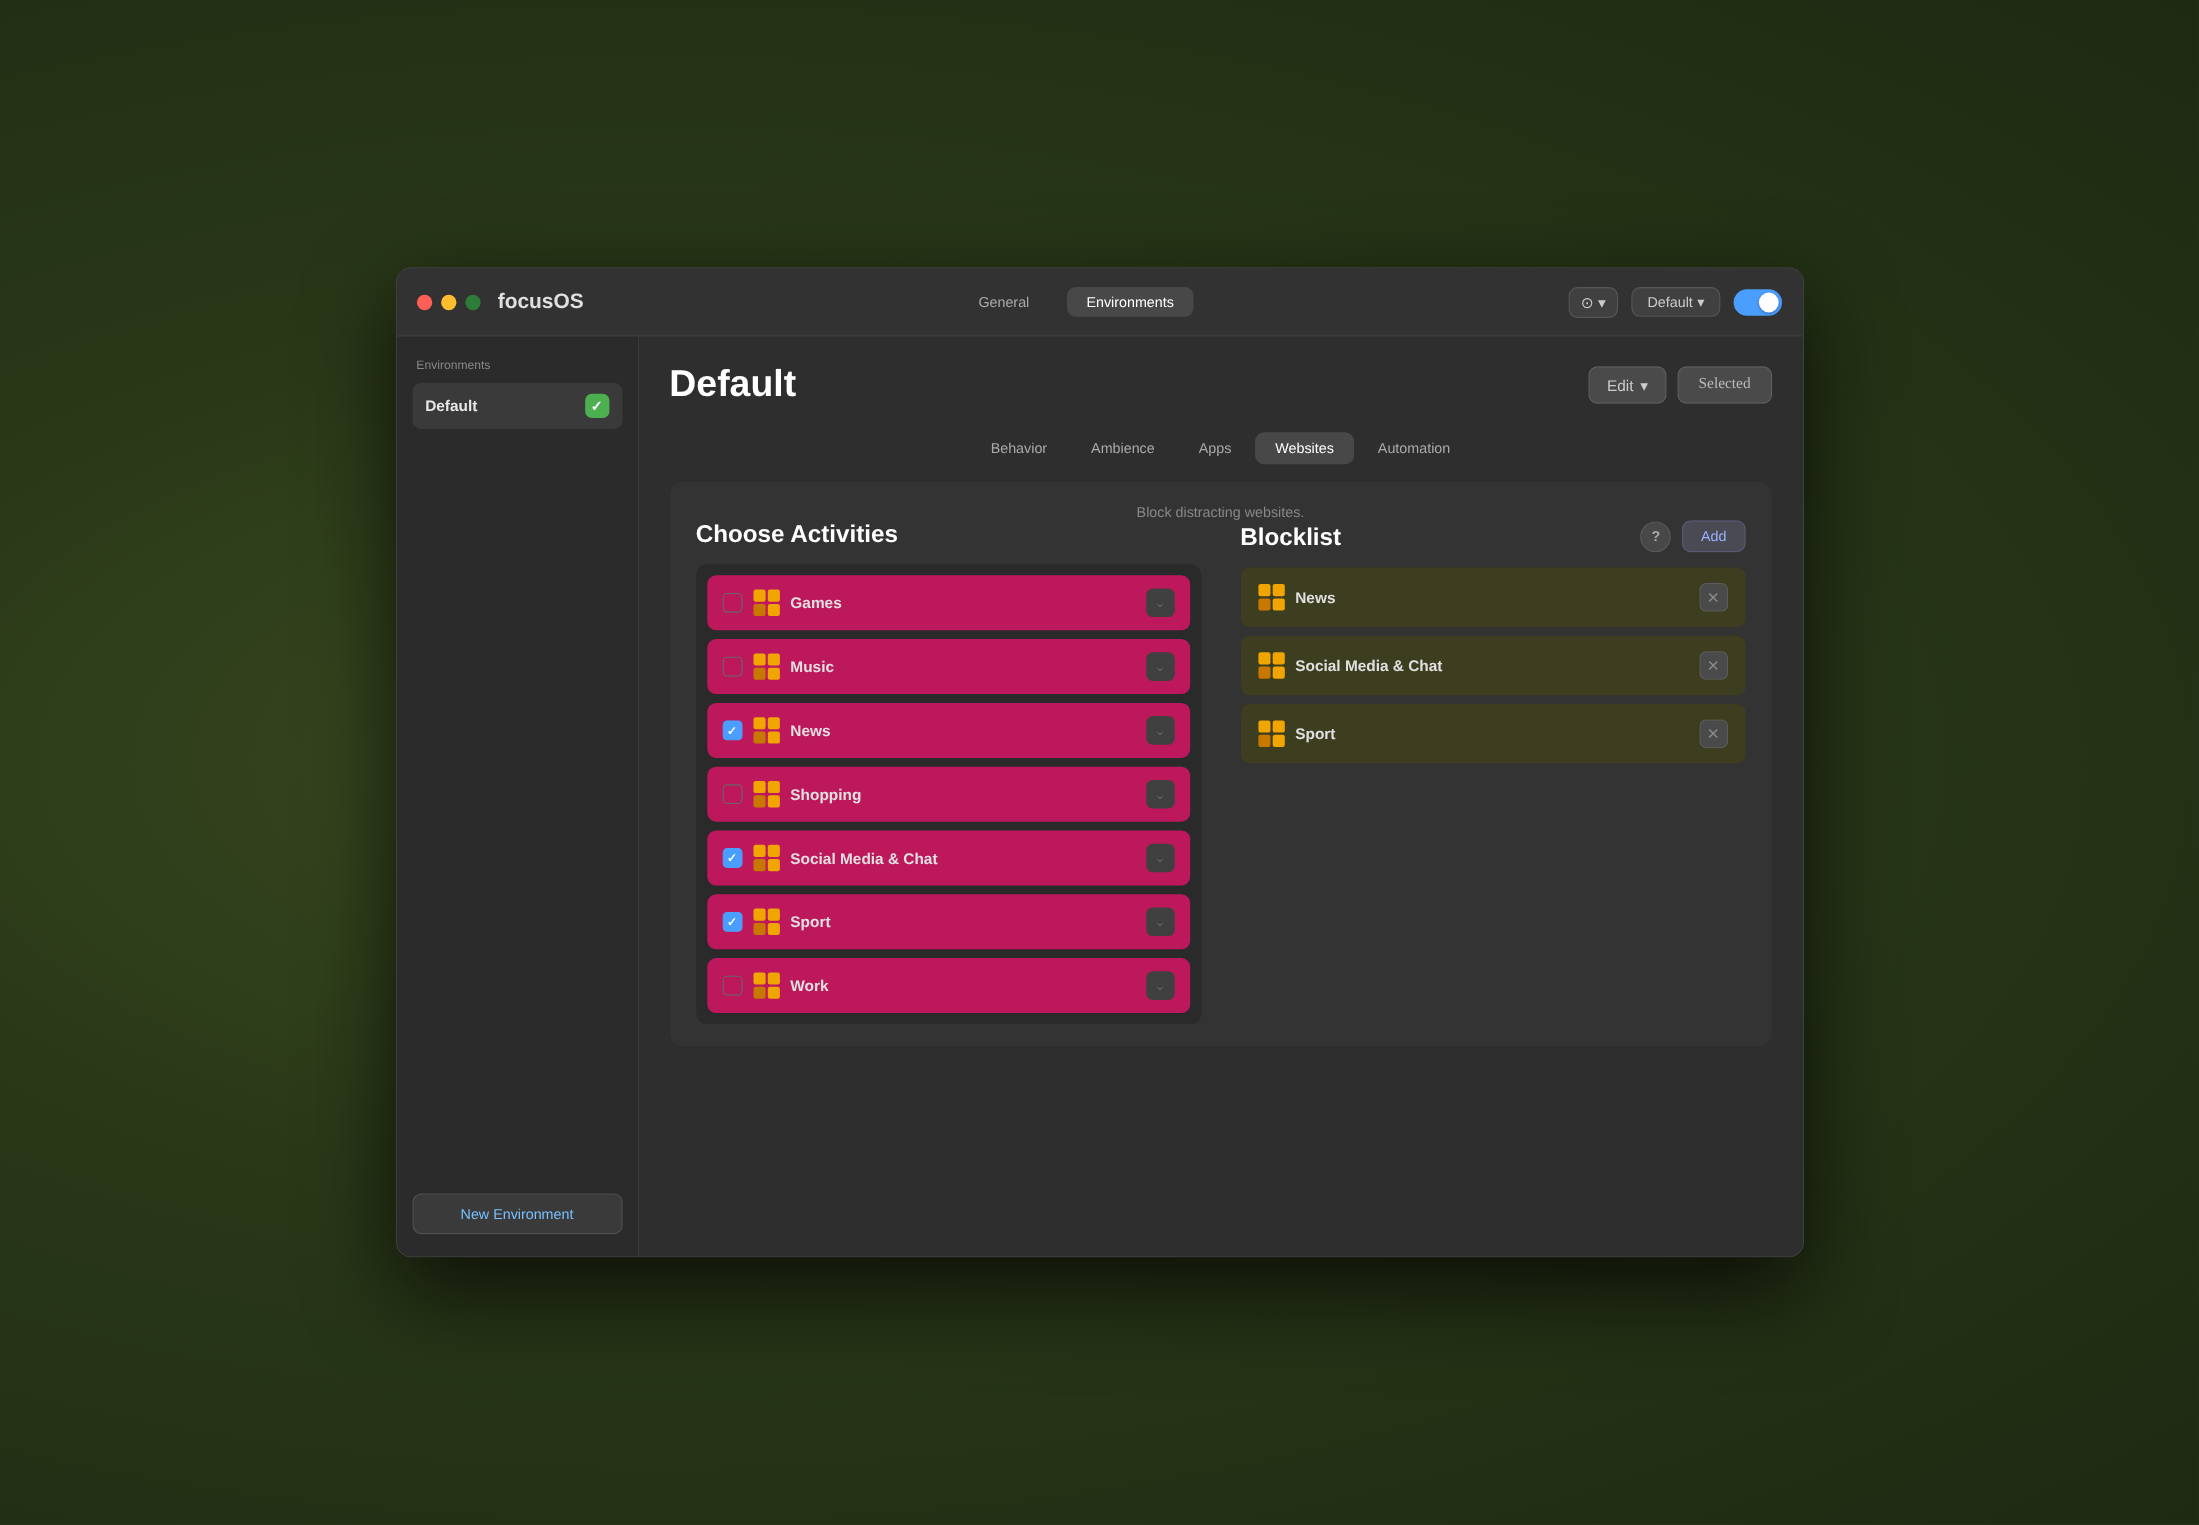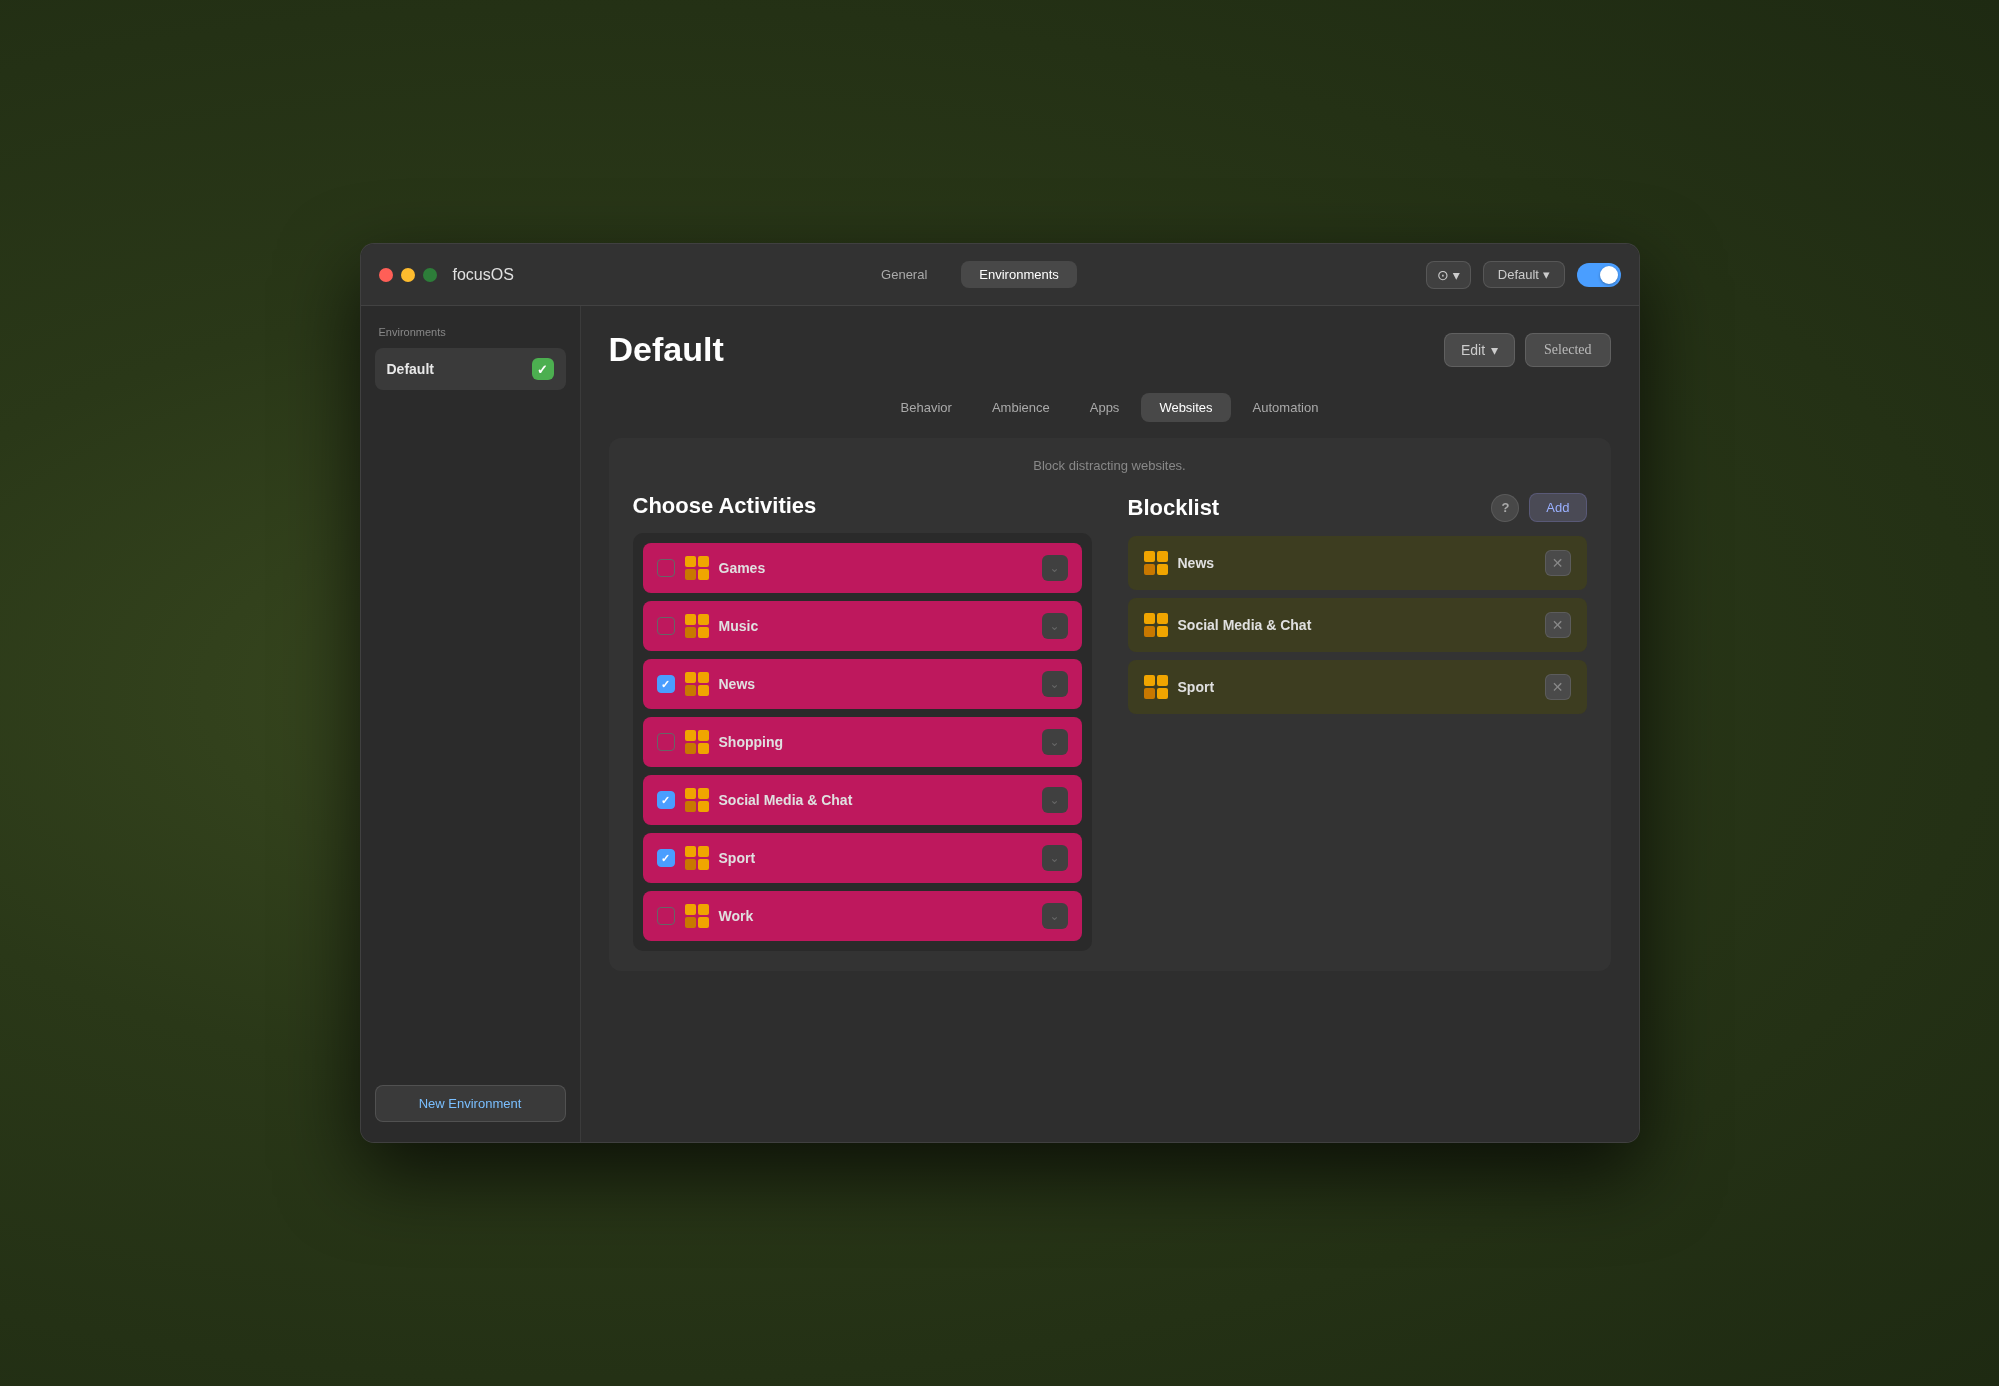--- a/index.html
+++ b/index.html
@@ -50,22 +50,22 @@
       height: 14px;
       border-radius: 50%;
       cursor: pointer;
     }
     .traffic-light.red { background: #ff5f57; }
     .traffic-light.yellow { background: #febc2e; }
     .traffic-light.green { background: #28c840; opacity: 0.5; }
 
     .app-title {
       color: #e0e0e0;
-      font-size: 16px;
-      font-weight: 400;
+      font-size: 19px;
+      font-weight: 700;
       margin-right: auto;
       text-align: center;
     }
 
     .title-bar-tabs {
       display: flex;
       gap: 16px;
       margin-right: auto;
     }
 
@@ -305,21 +305,20 @@
     .inner-panel {
       background: #333333;
       border-radius: 12px;
       padding: 20px 24px;
     }
 
     .block-subtitle {
       text-align: center;
       font-size: 13px;
       color: #888;
-      margin-bottom: 20px;
       font-weight: 400;
     }
 
     .two-col {
       display: grid;
       grid-template-columns: 1fr 1fr;
       gap: 36px;
     }
 
     

